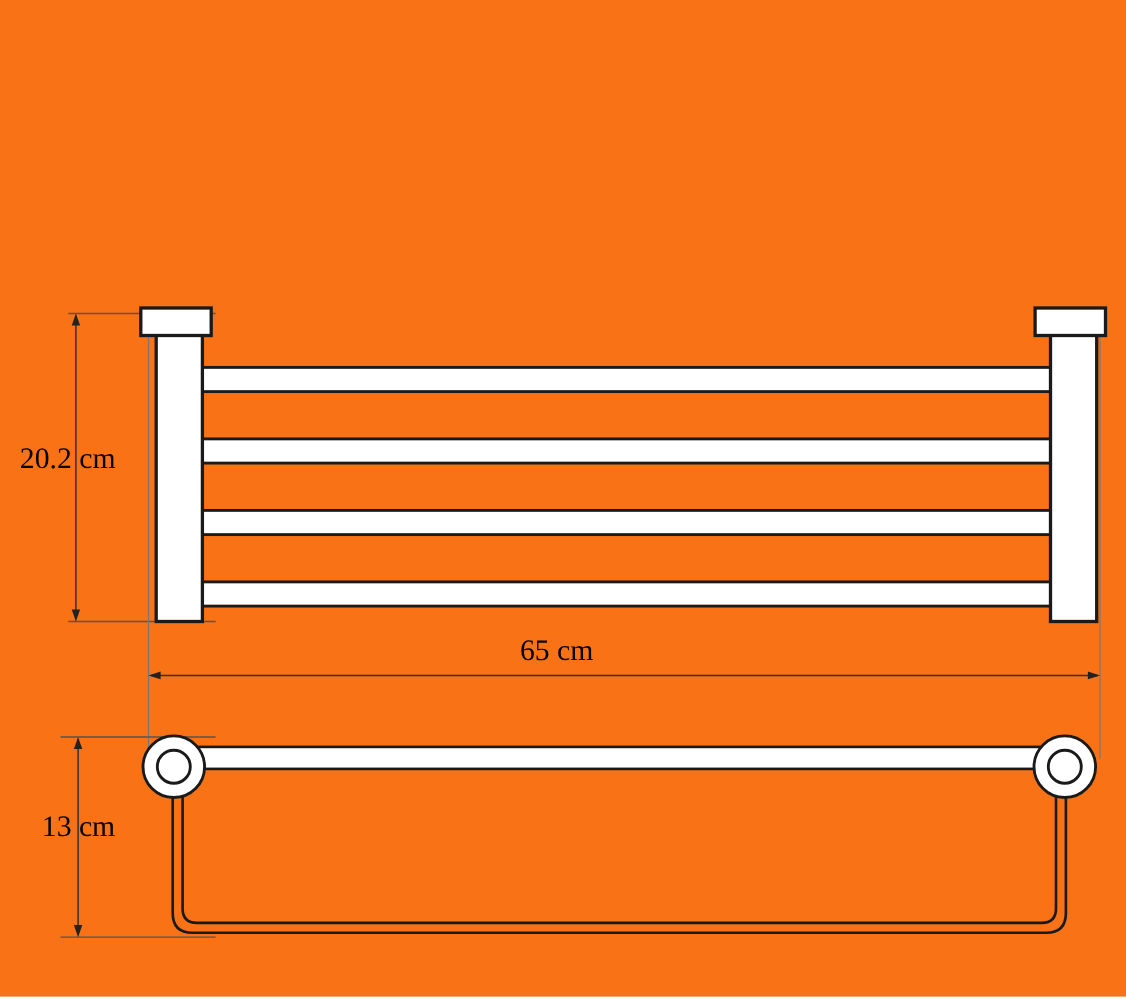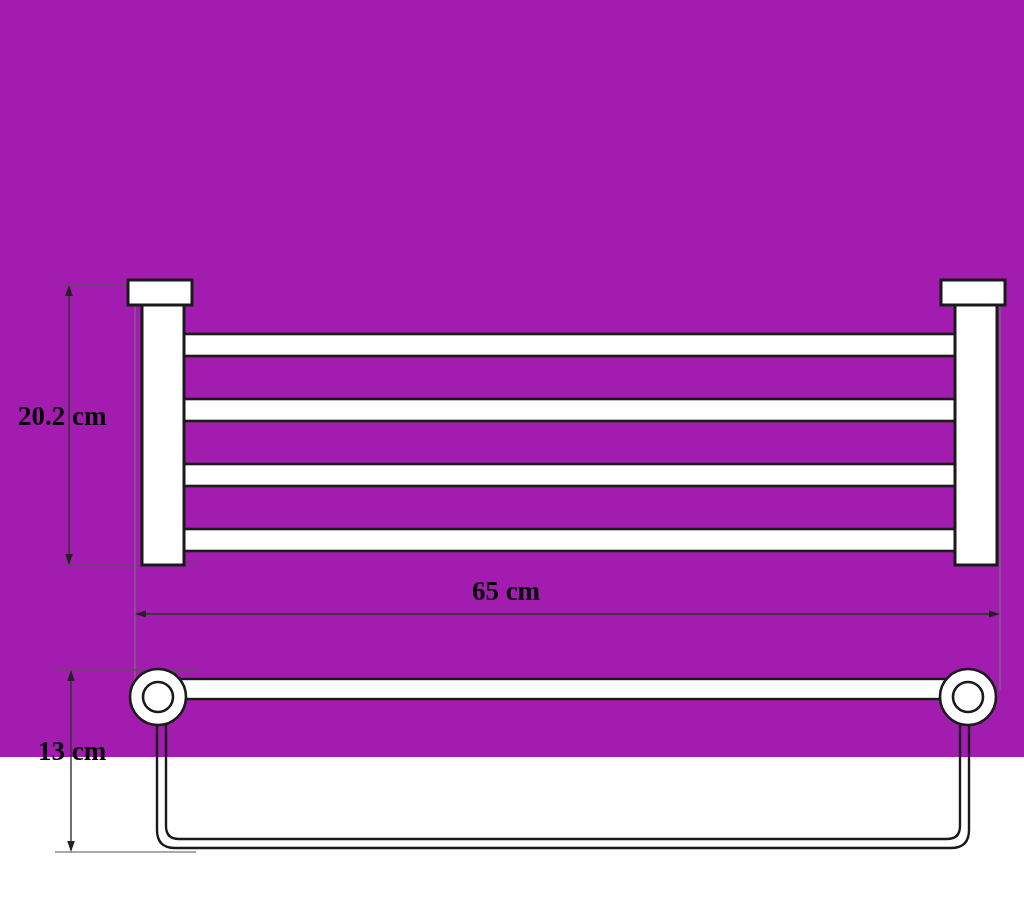--- a/index.html
+++ b/index.html
@@ -10,23 +10,22 @@
   }
   body {
     width: 1024px;
     height: 910px;
     font-family: "Liberation Serif", "DejaVu Serif", serif;
     overflow: hidden;
   }
   #drawing-root {
     position: relative;
     width: 1024px;
-    height: 757px;
-    background: #a21caf;
-    font-weight: bold;
+    height: 906px;
+    background: #f97316;
   }
   svg#technical-drawing {
     display: block;
     width: 1024px;
     height: 910px;
   }
   .dim-text {
     font-family: "Liberation Serif", "DejaVu Serif", serif;
     font-size: 27px;
     fill: #000000;

